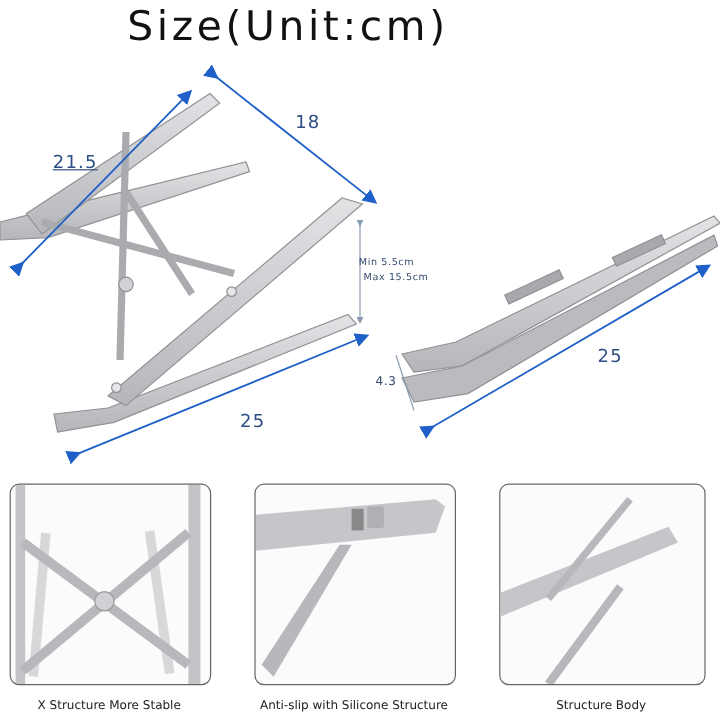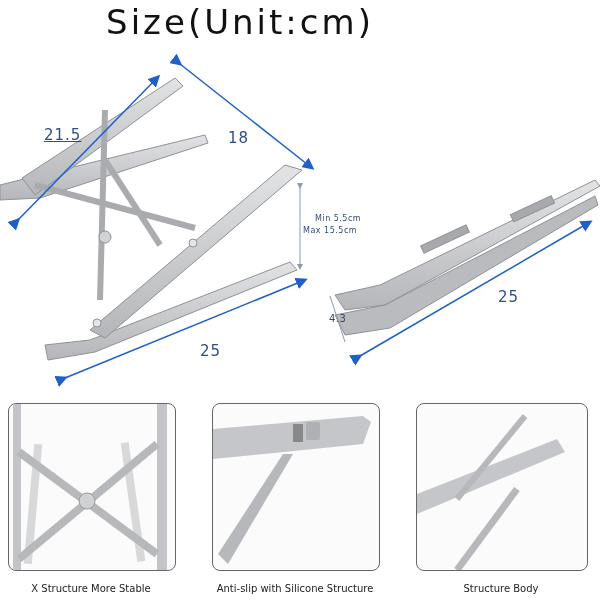--- a/index.html
+++ b/index.html
@@ -57,26 +57,26 @@
       <polygon points="335,295 380,285 595,180 600,186 385,305 345,310" fill="url(#metal)"></polygon>
       <polygon points="335,315 385,305 595,196 598,205 390,328 345,335" fill="#b9bbbe"></polygon>
       <rect x="420" y="235" width="50" height="8" fill="#a7a9ac" transform="rotate(-25 445 239)"></rect>
       <rect x="510" y="205" width="45" height="8" fill="#a7a9ac" transform="rotate(-25 532 209)"></rect>
     </g>
     <line x1="360" y1="356" x2="590" y2="222" stroke="#1f5fc8" stroke-width="1.5" marker-start="url(#ah)" marker-end="url(#ah)"></line>
     <line x1="330" y1="296" x2="345" y2="342" stroke="#8a9ab0" stroke-width="1"></line>
   </svg>
 
   <div class="dim" style="left:44px;top:126px;text-decoration:underline;">21.5</div>
-  <div class="dim" style="left:228px;top:93px;margin-top:36px;">18</div>
+  <div class="dim" style="left:246px;top:93px;">18</div>
   <div class="dim" style="left:200px;top:342px;">25</div>
-  <div class="dim small" style="left:315px;top:213px;">Min 5.5cm</div>
+  <div class="dim small" style="left:299px;top:213px;">Min 5.5cm</div>
   <div class="dim small" style="left:303px;top:225px;text-align:right;">Max 15.5cm</div>
   <div class="dim" style="left:498px;top:288px;">25</div>
-  <div class="dim small" style="left:313px;top:313px;font-size:10px;margin-left:16px;">4.3</div>
+  <div class="dim small" style="left:313px;top:313px;font-size:10px;">4.3</div>
 </div>
 
 <div class="panel" style="left:8px;">
   <svg width="166" height="166">
     <rect x="4" y="0" width="8" height="166" fill="#c2c4c7"></rect>
     <rect x="148" y="0" width="10" height="166" fill="#c2c4c7"></rect>
     <rect x="20" y="40" width="8" height="120" fill="#d6d8da" transform="rotate(5 24 100)"></rect>
     <rect x="120" y="38" width="8" height="120" fill="#d6d8da" transform="rotate(-8 124 98)"></rect>
     <line x1="10" y1="48" x2="148" y2="150" stroke="#b6b8bb" stroke-width="8"></line>
     <line x1="10" y1="155" x2="148" y2="40" stroke="#b6b8bb" stroke-width="8"></line>

